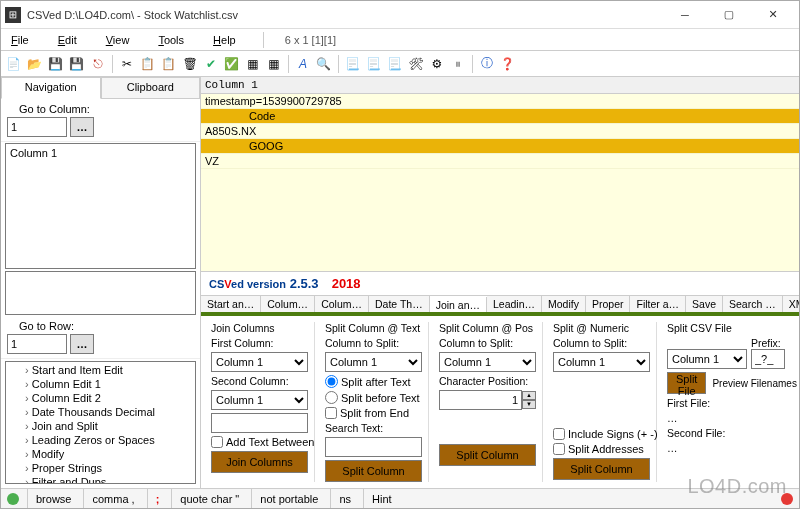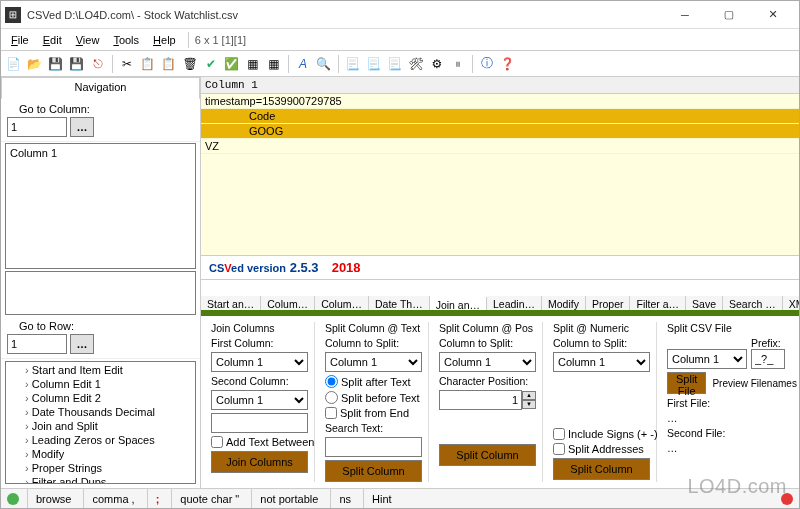--- a/index.html
+++ b/index.html
@@ -5,21 +5,21 @@
 * { box-sizing: border-box; margin: 0; padding: 0; font-family: 'Segoe UI', Tahoma, sans-serif; font-size: 11px; }
 body { background: #fff; width: 800px; height: 509px; overflow: hidden; border: 1px solid #aaa; position: relative; }
 
 .titlebar { height: 28px; display: flex; align-items: center; padding: 0 4px; background: #fff; border-bottom: 1px solid #ddd; }
 .titlebar .app-icon { width: 16px; height: 16px; background: #333; margin-right: 6px; display: flex; align-items: center; justify-content: center; }
 .titlebar .app-icon::before { content: "⊞"; color: #fff; font-size: 10px; }
 .titlebar .title { flex: 1; color: #333; }
 .titlebar .win-controls { display: flex; }
 .titlebar .win-btn { width: 44px; height: 26px; display: flex; align-items: center; justify-content: center; color: #333; cursor: pointer; }
 
-.menubar { height: 22px; display: flex; align-items: center; padding: 0 4px; border-bottom: 1px solid #ccc; gap: 2px; }
+.menubar { height: 22px; display: flex; align-items: center; padding: 0 4px; border-bottom: 1px solid #ccc; gap: 17px; }
 .menubar .menu-item { padding: 2px 6px; cursor: pointer; }
 .menubar .menu-item u { text-decoration: underline; }
 .menubar .sep { width: 1px; height: 16px; background: #ccc; margin: 0 4px; }
 .menubar .info-text { color: #555; }
 
 .toolbar { height: 26px; display: flex; align-items: center; padding: 2px 4px; border-bottom: 1px solid #ccc; gap: 3px; }
 .toolbar .tb-btn { width: 18px; height: 18px; display: flex; align-items: center; justify-content: center; cursor: pointer; border-radius: 2px; font-size: 12px; }
 .toolbar .sep { width: 1px; height: 18px; background: #ccc; margin: 0 2px; }
 
 .main { display: flex; height: calc(100% - 28px - 22px - 26px - 20px); }
@@ -51,21 +51,21 @@
 .grid .grid-row { padding: 1px 4px; border-bottom: 1px solid #f5f5d0; }
 .grid .grid-row.hl { background: #eab308; padding-left: 48px; }
 
 .version-bar { padding: 4px 8px; border-bottom: 1px solid #ccc; }
 .version-bar .csved { font-weight: bold; font-size: 13px; }
 .version-bar .csved .cs { color: #003b8e; } .version-bar .csved .v { color: #e60000; }
 .version-bar .csved .ed { color: #003b8e; }
 .version-bar .ver { color: #003b8e; font-weight: bold; font-size: 13px; }
 .version-bar .year { color: #e60000; font-weight: bold; font-size: 13px; margin-left: 10px; }
 
-.bottom-tabs { display: flex; height: 20px; border-bottom: 6px solid #4d7c0f; overflow-x: hidden; margin-top: 16px; }
+.bottom-tabs { display: flex; height: 20px; border-bottom: 4px solid #4d7c0f; overflow-x: hidden; }
 .bottom-tabs .btab { padding: 2px 6px; border-right: 1px solid #ccc; background: #f5f5f5; cursor: pointer; white-space: nowrap; font-size: 10.5px; }
 .bottom-tabs .btab.active { background: #fff; border-bottom: 1px solid #fff; position: relative; top: 1px; }
 
 .panels-area { flex: 0 0 auto; display: flex; padding: 6px 4px; gap: 4px; overflow-x: auto; }
 .panel-group { border-right: 1px solid #ddd; padding: 0 6px; display: flex; flex-direction: column; gap: 3px; min-width: 0; }
 .panel-group:last-child { border-right: none; }
 .panel-group .lbl { font-size: 10.5px; white-space: nowrap; }
 .panel-group select { width: 100%; height: 20px; border: 1px solid #7a7a7a; background: #fff; font-size: 11px; }
 .panel-group input[type=text] { width: 100%; height: 20px; border: 1px solid #7a7a7a; padding: 1px 3px; }
 .panel-group .btn { height: 22px; border: 1px solid #7a7a7a; background: #a16207; cursor: pointer; padding: 0 8px; }
@@ -136,20 +136,21 @@
   <div class="sep"></div>
   <div class="tb-btn" style="color:#2963c9">ⓘ</div>
   <div class="tb-btn" style="color:#2963c9">❓</div>
 </div>
 
 <div class="main">
 
   <div class="left-panel">
     <div class="nav-tabs">
       <div class="tab active">Navigation</div>
+      <div class="tab">Clipboard</div>
     </div>
     <div class="nav-body">
       <span class="label">Go to Column:</span>
       <div class="row">
         <input type="text" value="1" style="">
         <button class="browse-btn">…</button>
       </div>
     </div>
     <div class="col-list">
       <div class="item">Column 1</div>
@@ -174,20 +175,21 @@
         <div class="tree-item">Filter and Dups</div>
       </div>
   </div>
 
   <div class="right-panel">
     <div class="grid">
       <div class="grid-header">Column 1</div>
       <div id="grid-rows">
           <div class="grid-row">timestamp=1539900729785</div>
           <div class="grid-row hl">Code</div>
+          <div class="grid-row">A850S.NX</div>
           <div class="grid-row hl">GOOG</div>
           <div class="grid-row">VZ</div>
         </div>
     </div>
 
     <div class="version-bar">
       <span class="csved"><span class="cs">CS</span><span class="v">V</span><span class="ed">ed version</span> <span class="ver">2.5.3</span></span>
       <span class="year">2018</span>
     </div>
 

